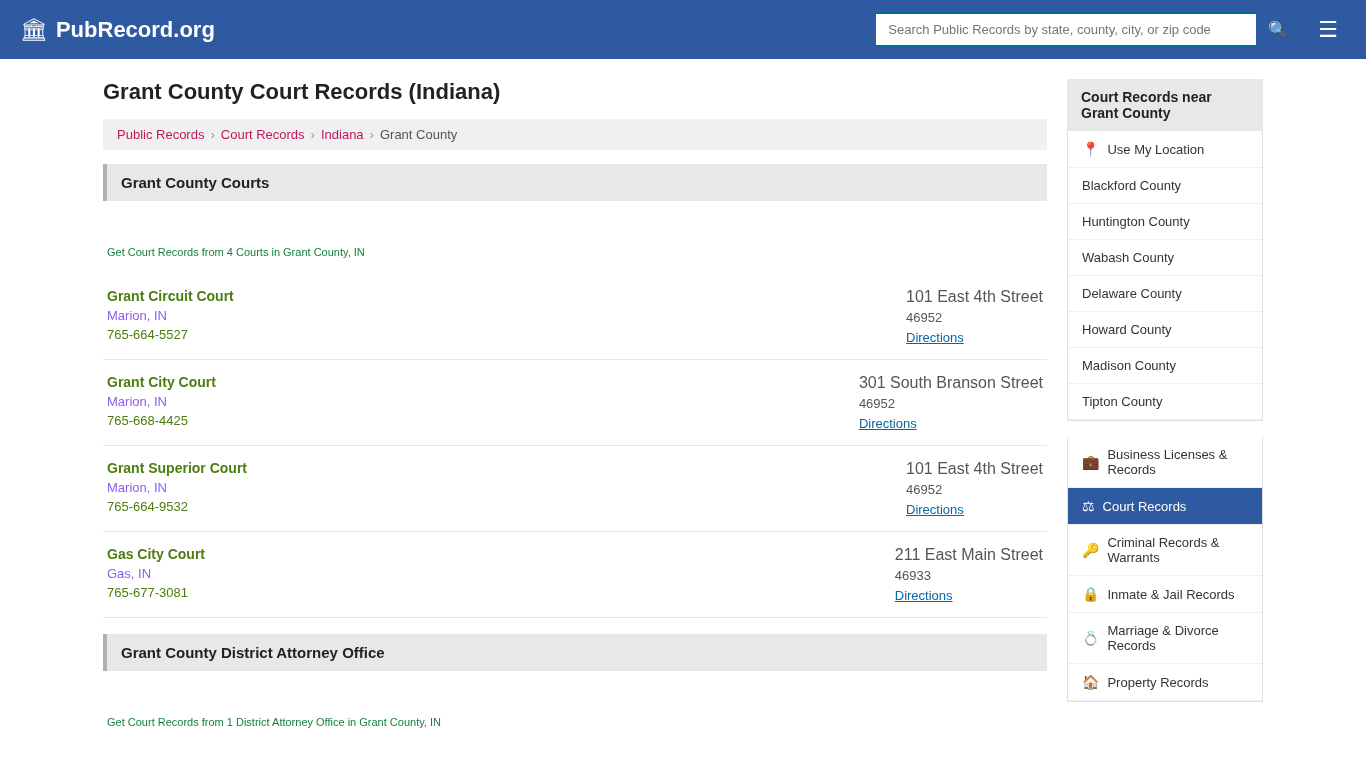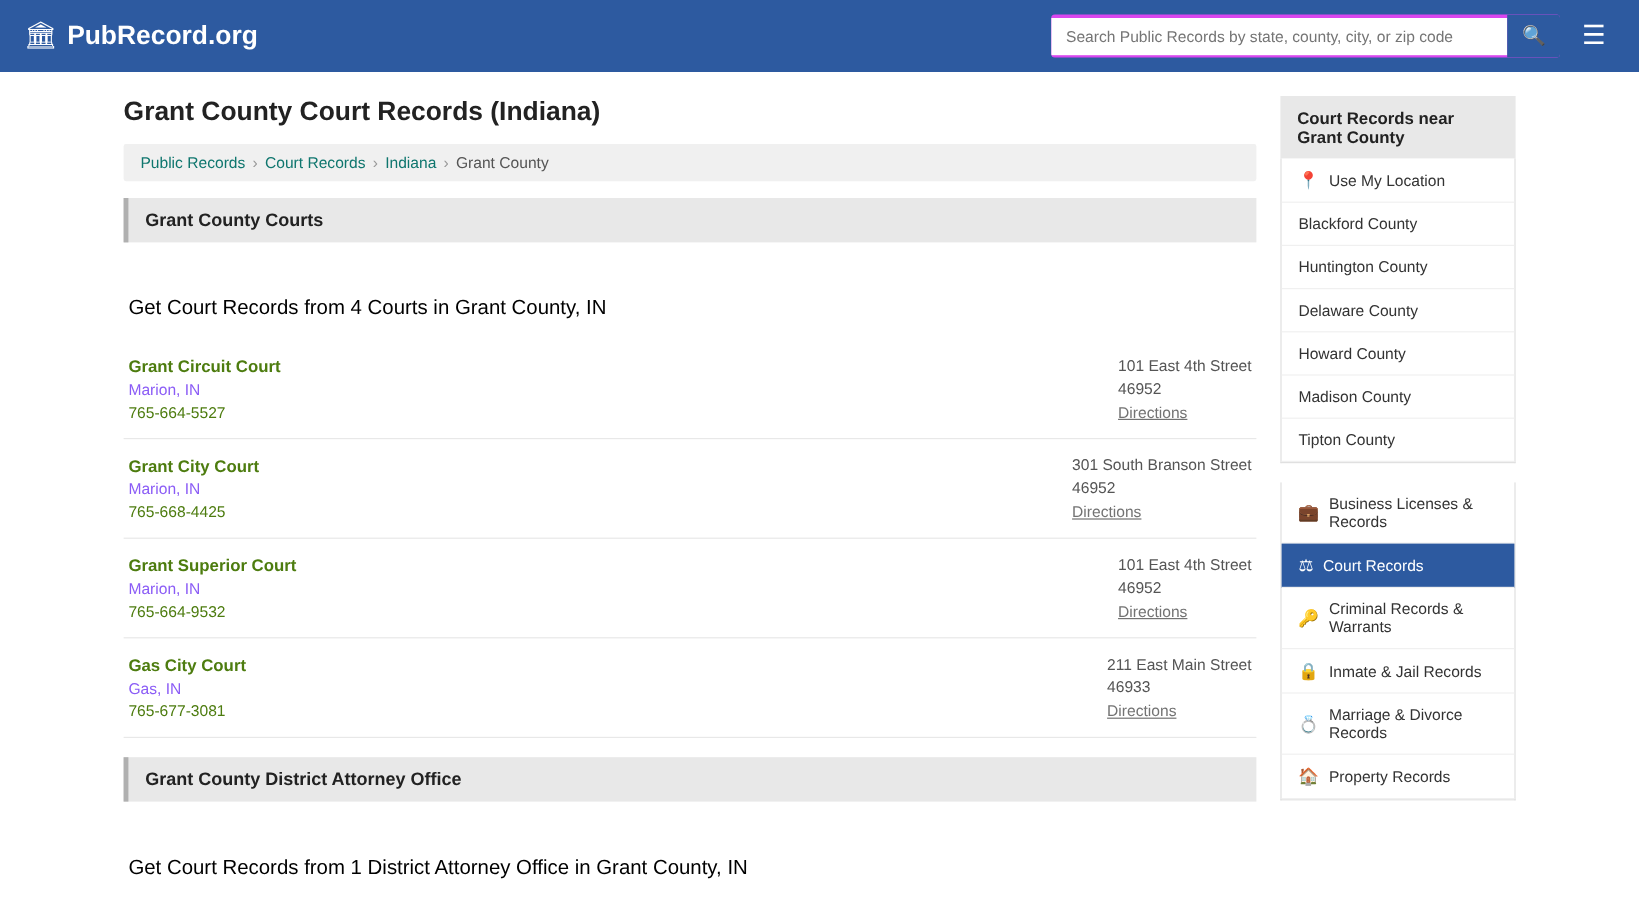--- a/index.html
+++ b/index.html
@@ -29,21 +29,21 @@
       color: #fff;
     }
     .header-right {
       display: flex;
       align-items: center;
       gap: 10px;
     }
     .search-bar {
       display: flex;
       align-items: center;
-      background: #d946ef;
+      background: #0369a1;
       border-radius: 3px;
       overflow: hidden;
     }
     .search-input {
       border: none;
       outline: none;
       padding: 8px 12px;
       font-size: 13px;
       width: 380px;
       color: #555;
@@ -92,21 +92,21 @@
       padding: 8px 14px;
       border-radius: 2px;
       font-size: 13px;
       color: #555;
       margin-bottom: 14px;
       display: flex;
       align-items: center;
       gap: 6px;
     }
     .breadcrumb a {
-      color: #0f766e;
+      color: #be185d;
       text-decoration: none;
     }
     .breadcrumb .sep {
       color: #999;
     }
 
     
     .description {
       font-size: 13.5px;
       color: #444;
@@ -121,22 +121,22 @@
       background: #e8e8e8;
       padding: 10px 14px;
       font-size: 15px;
       font-weight: bold;
       color: #222;
       margin-bottom: 10px;
       border-left: 4px solid #b0b0b0;
     }
 
     .section-desc {
-      font-size: 17px;
-      color: #000000;
+      font-size: 11px;
+      color: #15803d;
       margin-bottom: 16px;
       padding: 0 4px;
       margin-top: 45px;
     }
 
     
     .court-entry {
       display: flex;
       justify-content: space-between;
       border-bottom: 1px solid #e8e8e8;
@@ -152,30 +152,30 @@
       color: #8b5cf6;
       font-size: 13px;
       margin-bottom: 4px;
     }
     .court-left .court-phone {
       color: #4d7c0f;
       font-size: 13px;
     }
     .court-right .court-address {
       color: #555;
-      font-size: 13px;
+      font-size: 16px;
       margin-bottom: 4px;
     }
     .court-right .court-zip {
       color: #555;
       font-size: 13px;
       margin-bottom: 4px;
     }
     .court-right .directions-link {
-      color: #737373;
+      color: #0369a1;
       text-decoration: underline;
       font-size: 13px;
       cursor: pointer;
     }
 
     
     .da-section {
       margin-top: 16px;
     }
 
@@ -330,20 +330,21 @@
 
     <div class="sidebar-section-title">Court Records near Grant County</div>
     <div class="sidebar-list">
       <div class="sidebar-item location">
         <span class="sidebar-icon">📍</span>
         <span>Use My Location</span>
       </div>
       <div id="nearby-counties">
           <div class="sidebar-item">Blackford County</div>
           <div class="sidebar-item">Huntington County</div>
+          <div class="sidebar-item">Wabash County</div>
           <div class="sidebar-item">Delaware County</div>
           <div class="sidebar-item">Howard County</div>
           <div class="sidebar-item">Madison County</div>
           <div class="sidebar-item">Tipton County</div>
         </div>
     </div>
 
     <div class="sidebar-list">
       <div id="public-records-items">
           <div class="sidebar-item">

